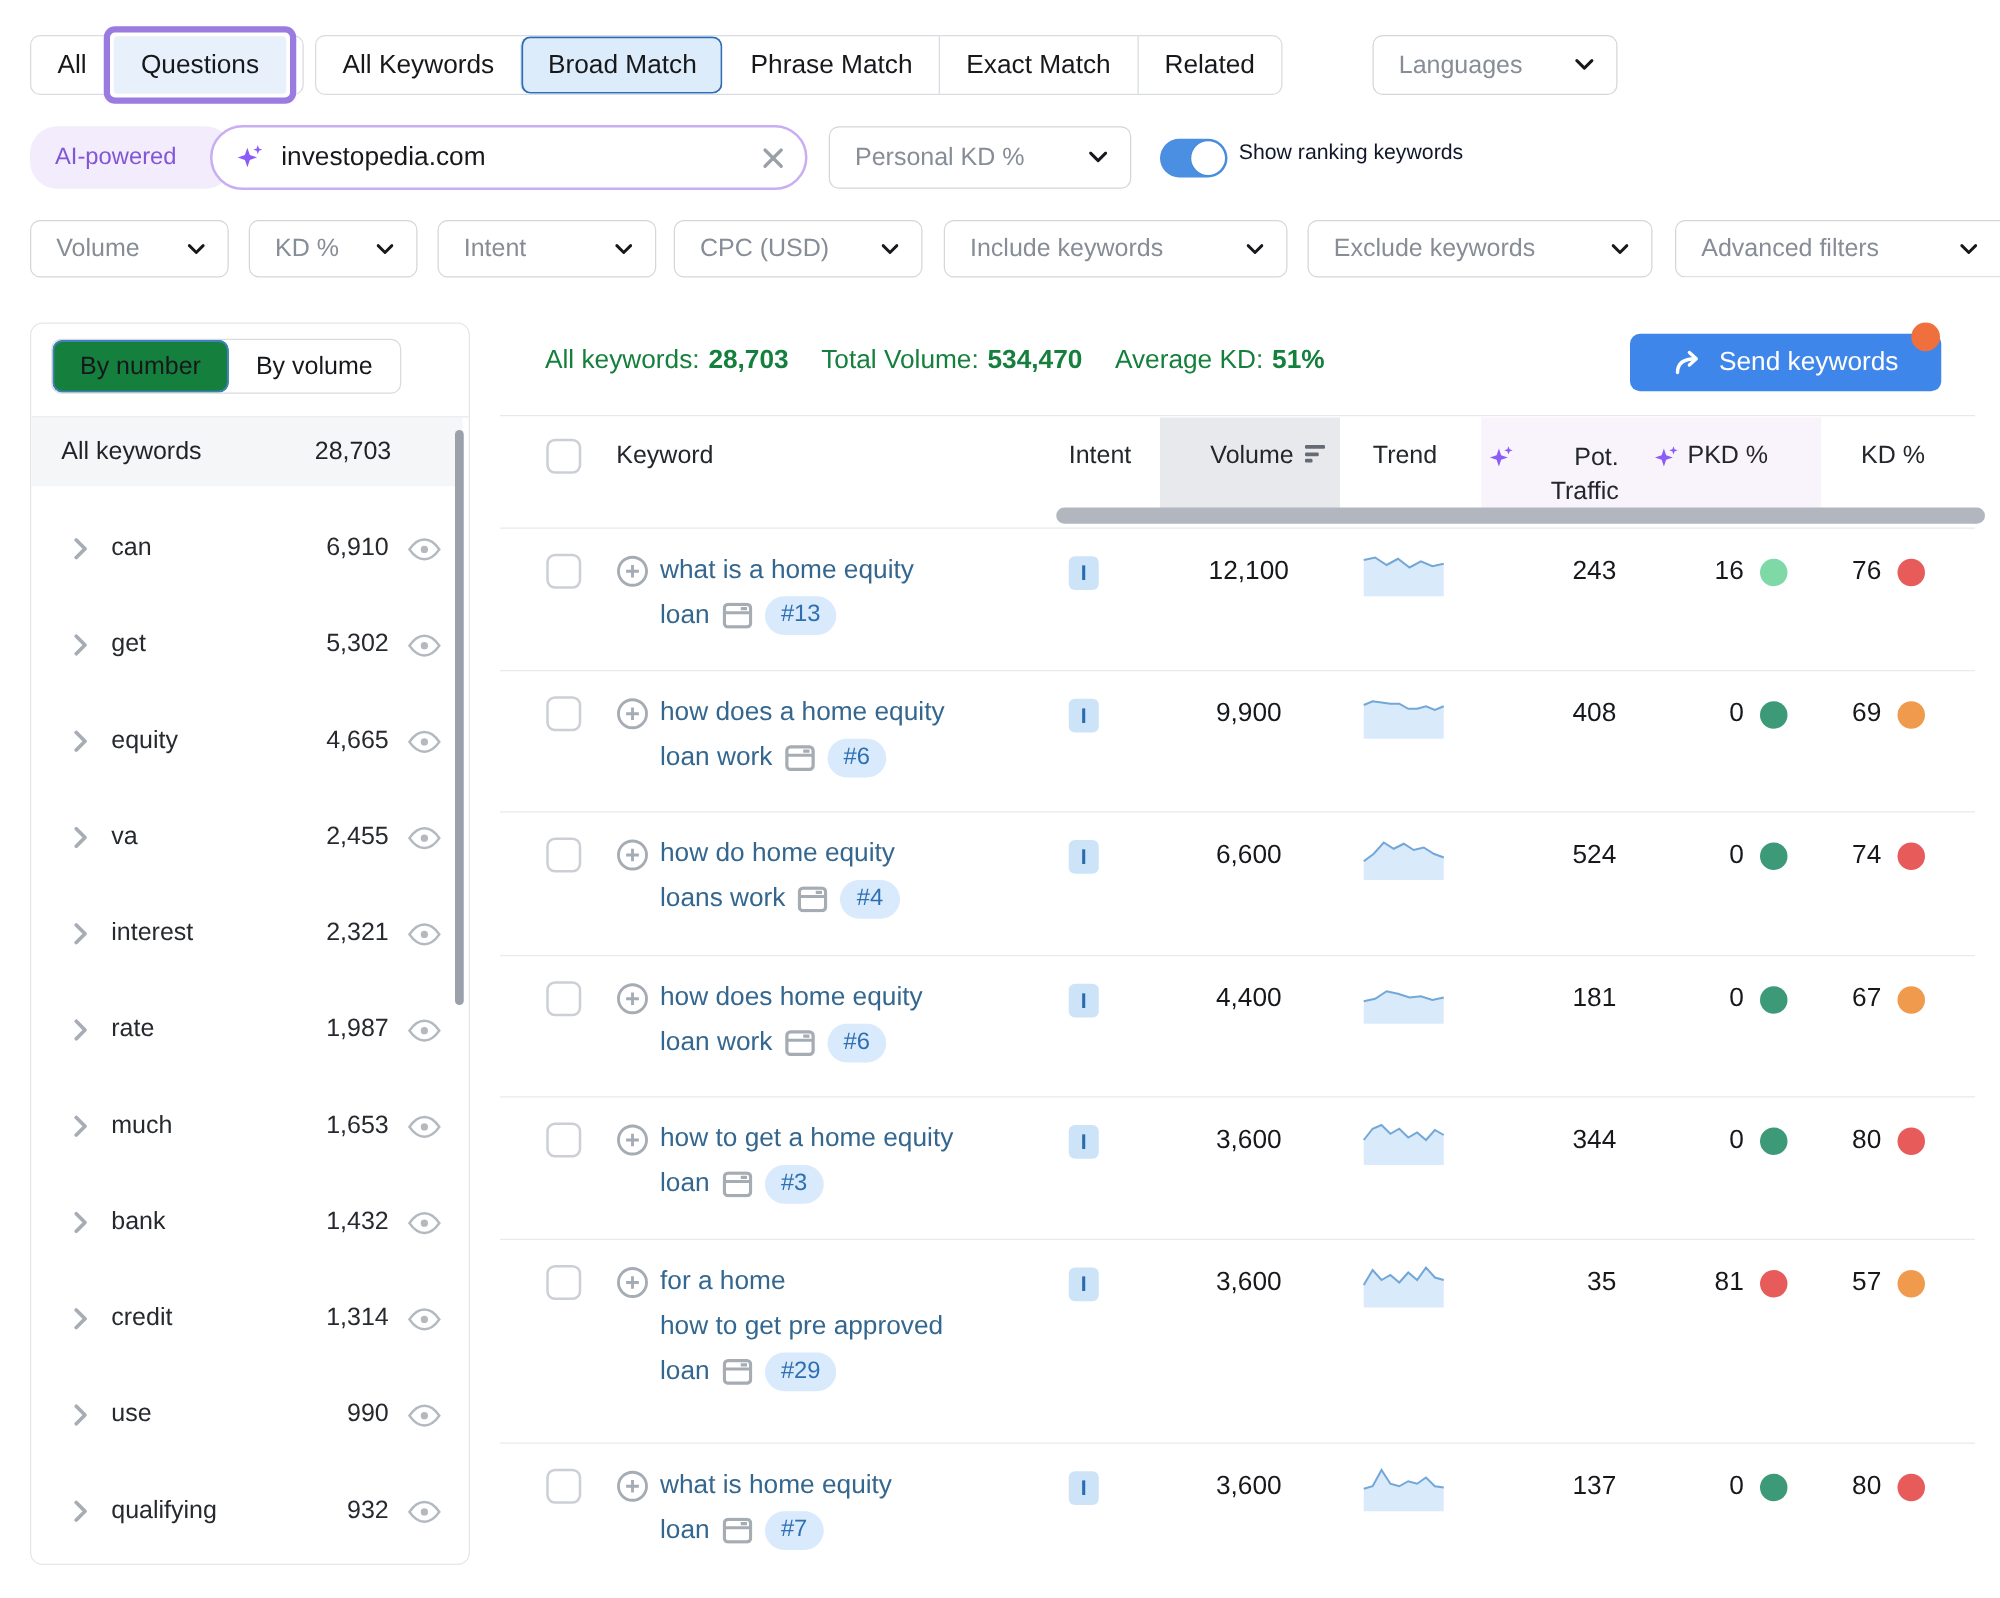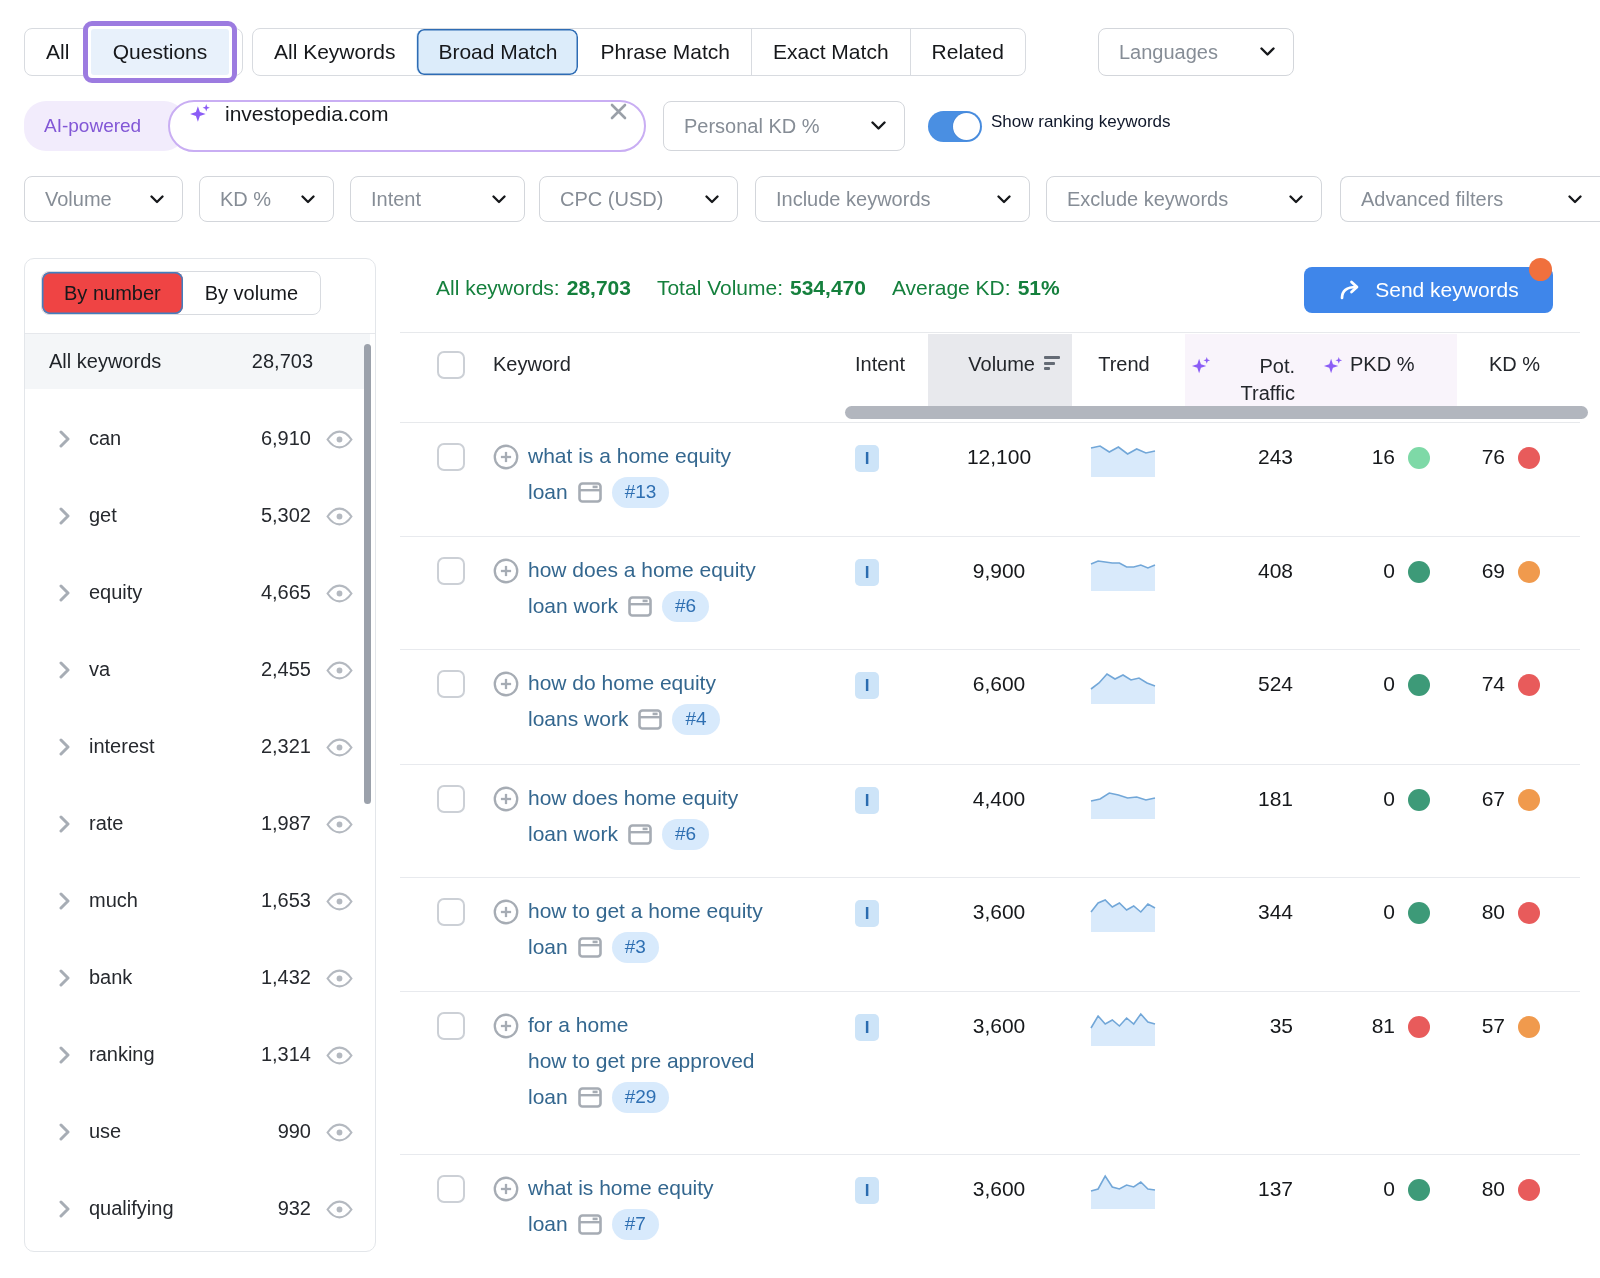--- a/index.html
+++ b/index.html
@@ -22,35 +22,35 @@
 
   .btn-dd { position:absolute; height:48px; border:1px solid #d3d6db; border-radius:8px; background:#fff;
     display:flex; align-items:center; justify-content:space-between; padding:0 18px 0 20px;
     font-size:20px; color:#868d96; cursor:pointer; white-space:nowrap; }
   .btn-dd .chev { color:#16181b; margin-left:14px; display:flex; }
 
   
   .ai-pill { position:absolute; left:24px; top:101px; width:162px; height:50px; background:#f2ecfc;
     border-radius:22px; display:flex; align-items:center; padding-left:20px; font-size:19px; color:#8257d6; }
   .search-box { position:absolute; left:168px; top:100px; width:478px; height:52px; background:#fff;
-    border:2px solid #c9aef3; border-radius:26px; display:flex; align-items:flex-start; padding:0 16px 0 18px; }
+    border:2px solid #c9aef3; border-radius:26px; display:flex; align-items:center; padding:0 16px 0 18px; }
   .search-box .val { flex:1; font-size:21px; color:#16181b; margin-left:12px; }
   .toggle { position:absolute; left:928px; top:111px; width:54px; height:31px; background:#4a8fe2;
     border-radius:16px; cursor:pointer; }
   .toggle .knob { position:absolute; right:2px; top:2px; width:27px; height:27px; background:#fff;
     border-radius:50%; box-shadow:0 0 0 1px rgba(0,0,0,0.04); }
   .toggle-label { position:absolute; left:991px; top:112px; font-size:17px; color:#0f172a; }
 
   
   .sidebar { position:absolute; left:24px; top:258px; width:352px; height:994px;
     border:1px solid #e3e6ea; border-radius:10px; background:#fff; overflow:hidden; }
   .seg { position:absolute; left:16px; top:12px; height:44px; display:flex;
     border:1px solid #d8dbe0; border-radius:8px; font-size:20px; overflow:hidden; }
   .seg .seg-tab { display:flex; align-items:center; padding:0 22px; color:#16181b; cursor:pointer; }
-  .seg .seg-tab.selected { background:#ef4444; box-shadow:inset 0 0 0 1.5px #417fc0; border-radius:8px; }
+  .seg .seg-tab.selected { background:#15803d; box-shadow:inset 0 0 0 1.5px #417fc0; border-radius:8px; }
   .sb-divider { position:absolute; left:0; top:74px; width:100%; height:1px; background:#e6e8ec; }
   .sb-header { position:absolute; left:0; top:75px; width:345px; height:55px; background:#f4f6f8;
     display:flex; align-items:center; font-size:20px; color:#1f2328; }
   .sb-header .lbl { margin-left:24px; }
   .sb-header .cnt { position:absolute; right:57px; }
   .sb-list { position:absolute; left:0; top:141px; width:100%; }
   .sb-item { position:relative; height:77px; display:flex; align-items:center; cursor:pointer; }
   .sb-item .chev-r { position:absolute; left:34px; display:flex; color:#a7adb5; }
   .sb-item .g-label { position:absolute; left:64px; font-size:20px; color:#26292e; }
   .sb-item .g-count { position:absolute; right:64px; font-size:20px; color:#26292e; }
@@ -343,21 +343,21 @@
             <circle cx="13" cy="9" r="2.8" fill="#b4b9c0"></circle>
           </svg>
         </span>
       </div>
       <div class="sb-item">
         <span class="chev-r">
           <svg width="11" height="18" viewBox="0 0 11 18">
             <path d="M2 2 L9 9 L2 16" stroke="#a7adb5" stroke-width="3" fill="none" stroke-linecap="round" stroke-linejoin="round"></path>
           </svg>
         </span>
-        <span class="g-label">ranking</span>
+        <span class="g-label">credit</span>
         <span class="g-count">1,314</span>
         <span class="eye">
           <svg width="27" height="19" viewBox="0 0 26 18">
             <path d="M1.5 9 C5.5 3.2 9.2 1.4 13 1.4 C16.8 1.4 20.5 3.2 24.5 9 C20.5 14.8 16.8 16.6 13 16.6 C9.2 16.6 5.5 14.8 1.5 9 Z" fill="none" stroke="#b4b9c0" stroke-width="2"></path>
             <circle cx="13" cy="9" r="2.8" fill="#b4b9c0"></circle>
           </svg>
         </span>
       </div>
       <div class="sb-item">
         <span class="chev-r">

